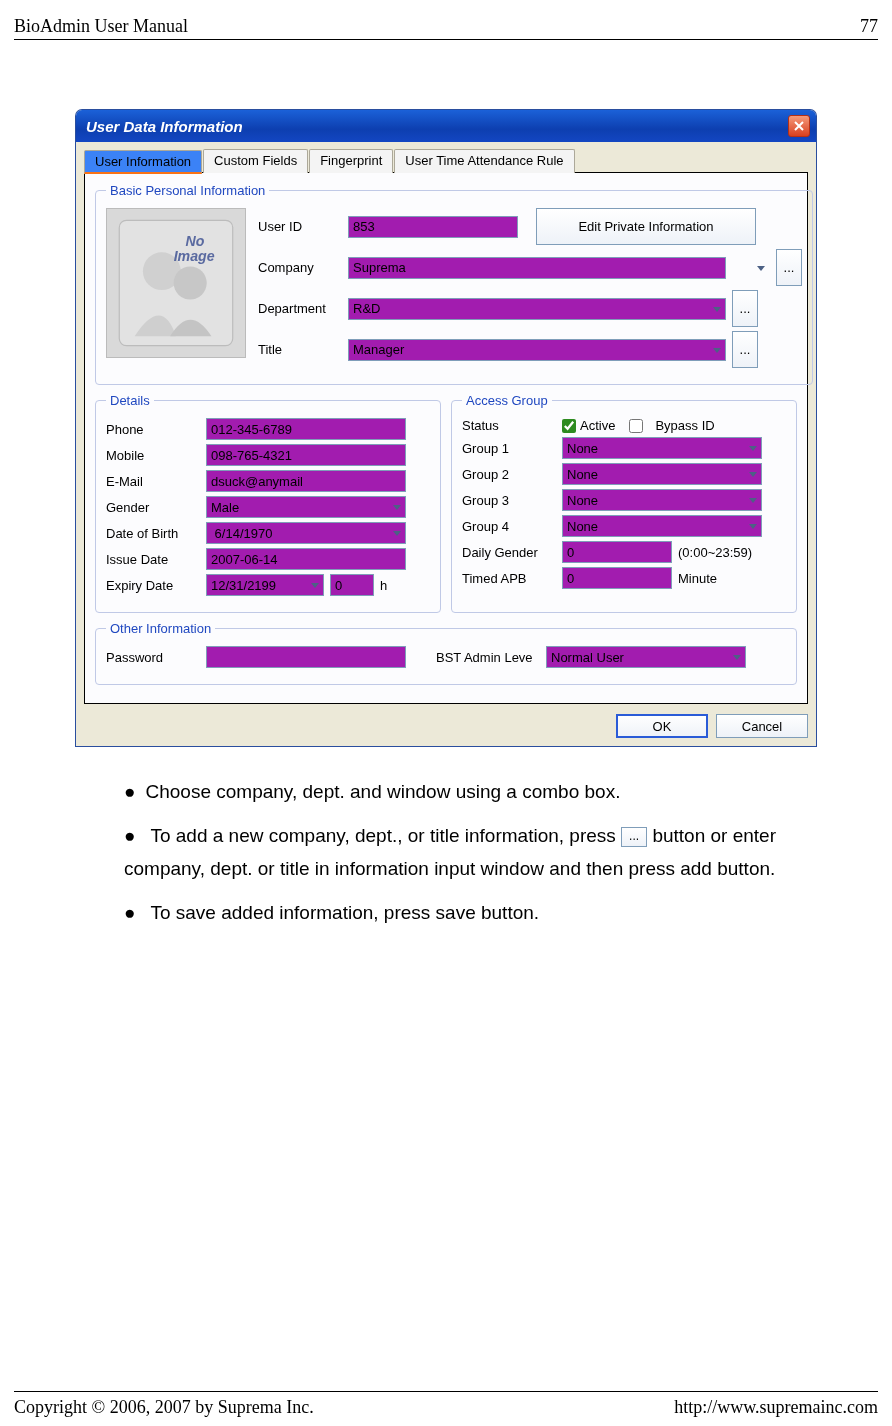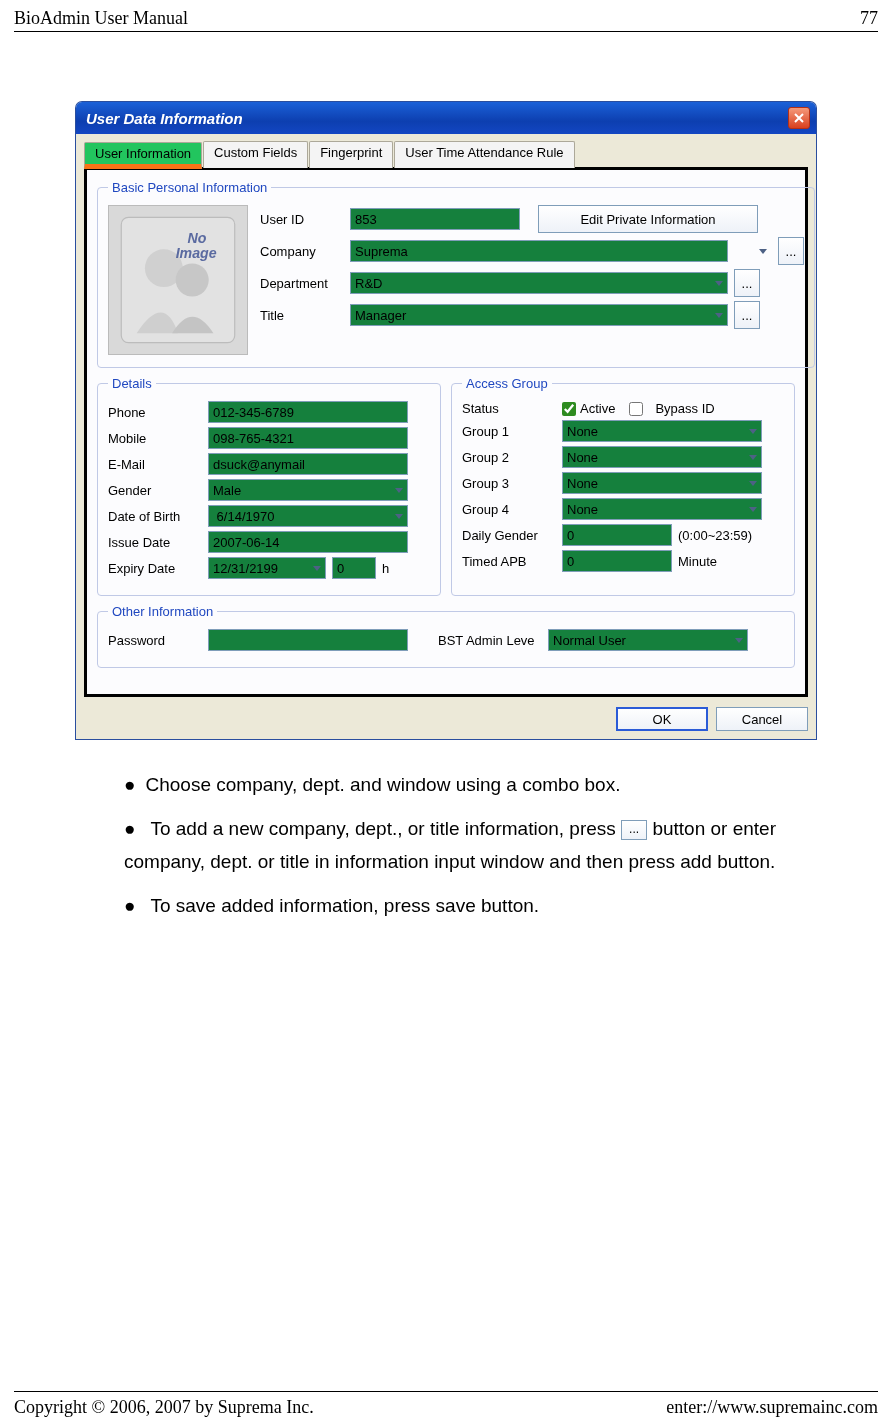--- a/index.html
+++ b/index.html
@@ -7,21 +7,21 @@
     width: 892px;
     height: 1426px;
     background: #fff;
     font-family: Arial, sans-serif;
     position: relative;
     color: #000;
   }
   .page-header {
     display: flex;
     justify-content: space-between;
-    padding: 8px 14px 2px 14px;
+    padding: 16px 14px 2px 14px;
     font-family: "Times New Roman", serif;
     font-size: 18px;
   }
   .page-header-rule { border-top: 1px solid #000; margin: 0 14px; }
   .page-footer-rule { border-top: 1px solid #000; margin: 0 14px; position: absolute; left:0; right:0; bottom: 34px;}
   .page-footer {
     position: absolute;
     bottom: 8px; left: 14px; right: 14px;
     display: flex; justify-content: space-between;
     font-family: "Times New Roman", serif;
@@ -71,63 +71,63 @@
     background: #f4f4f4;
     border: 1px solid #aca899;
     border-bottom: none;
     padding: 3px 10px;
     font-size: 13px;
     position: relative;
     top: 1px;
     border-radius: 2px 2px 0 0;
   }
   .tab.active {
-    background: #22c55e;
-    border-bottom: 5px solid #f97316;
+    background: #3b82f6;
+    border-bottom: 2px solid #f97316;
     z-index: 2;
     top: 2px;
   }
   .tab-body {
     margin: 0 8px 6px 8px;
-    border: 3px solid #000000;
+    border: 1px solid #000000;
     background: #fcfcfe;
-    padding: 10px 10px 18px 10px;
+    padding: 10px 10px 10px 10px;
   }
   fieldset.group {
     border: 1px solid #c0c9e6;
     border-radius: 4px;
     padding: 10px 10px 12px 10px;
     margin-bottom: 8px;
   }
   fieldset.group > legend {
     color: #2048c0;
     font-size: 13px;
     padding: 0 4px;
   }
   .row { display:flex; align-items:center; margin-bottom:4px; }
   .lbl { width: 90px; font-size: 13px; }
   .lbl-wide { width: 100px; font-size:13px;}
   input.text, select.combo {
     height: 22px;
     border: 1px solid #7f9db9;
-    background: #15803d;
+    background: #a21caf;
     font-size: 13px;
     padding: 1px 4px;
   }
   .combo-wrap { position:relative; display:inline-block;}
   .combo-wrap::after{
     content:"";
     position:absolute; right:5px; top:9px;
     border-left:4px solid transparent;
     border-right:4px solid transparent;
     border-top:5px solid #4d6185;
     pointer-events:none;
   }
   .btn {
-    height: 28px;
+    height: 37px;
     border: 1px solid #7f9db9;
     background: linear-gradient(to bottom,#fff,#eef2f8);
     font-size: 13px;
     padding: 0 8px;
   }
   .btn-dots { width: 26px; padding:0; text-align:center;}
   .photo {
     width: 140px; height: 150px;
     border: 1px solid #bbb;
     background: #d9d9d9;
@@ -355,14 +355,14 @@
       <span> button or enter company, dept. or title in information input window and then press add button.</span>
     </li>
     <li> To save added information, press save button.</li>
   </ul>
 
 </div>
 
 <div class="page-footer-rule"></div>
 <div class="page-footer">
   <span>Copyright © 2006, 2007 by Suprema Inc.</span>
-  <span>enter://www.supremainc.com</span>
+  <span>http://www.supremainc.com</span>
 </div>
 
 </body></html>

